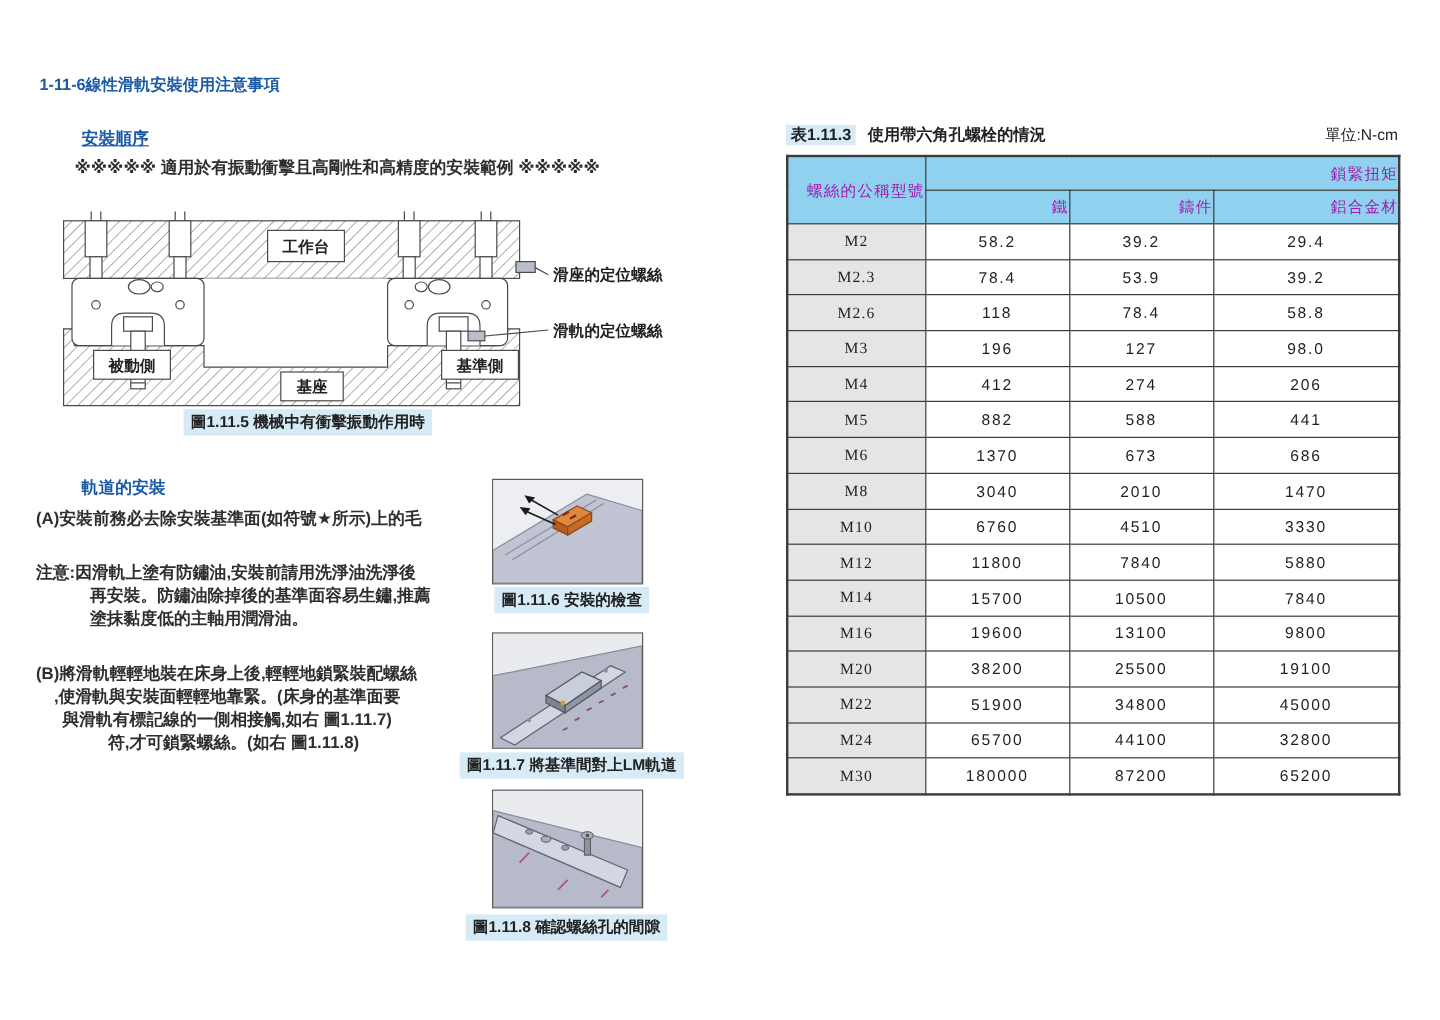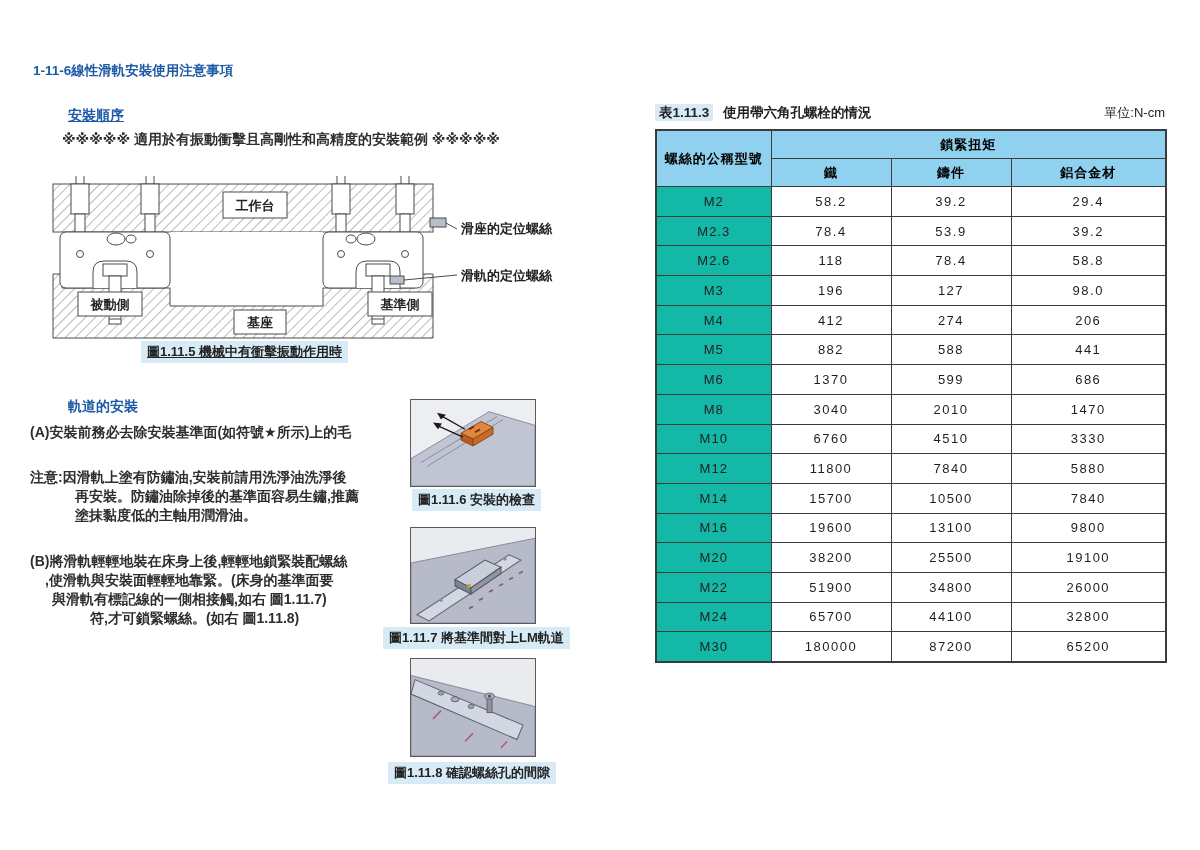--- a/index.html
+++ b/index.html
@@ -11,43 +11,43 @@
   .blue-head{color:#1c5aa6;font-weight:bold;font-size:14px;white-space:nowrap;}
   #doc-title{left:33px;top:62px;font-size:13.5px;font-weight:bold;color:#1c5aa6;white-space:nowrap;}
   #sec1-head{left:68px;top:107px;text-decoration:underline;}
   #sec1-note{left:62px;top:131px;font-size:14px;font-weight:bold;color:#2e2e2e;white-space:nowrap;}
   #main-diagram{left:38px;top:176px;}
   .dline{stroke:#4a4a4a;stroke-width:1;fill:none;}
   .dfill{stroke:#4a4a4a;stroke-width:1;fill:#ffffff;}
   .dtext{font-family:"Liberation Sans","DejaVu Sans",sans-serif;font-size:13px;font-weight:bold;fill:#222;}
   .cap{position:absolute;background:#d7ebf6;color:#222;font-weight:bold;font-size:13px;
        padding:2px 6px;white-space:nowrap;}
-  #cap-5{left:141px;top:341px;text-decoration:underline;}
+  #cap-5{left:153px;top:341px;}
   #sec2-head{left:68px;top:398px;}
   #left-text{left:30px;top:423px;width:400px;}
   .tline{font-size:14px;line-height:19px;font-weight:bold;color:#2e2e2e;white-space:nowrap;}
   .ind18{padding-left:18px;} .ind45{padding-left:45px;} .ind15{padding-left:15px;}
   .ind22{padding-left:22px;} .ind60{padding-left:60px;}
   .mt26{margin-top:26px;} .mt27{margin-top:27px;}
   .fig{position:absolute;left:410px;width:124px;border:1px solid #5a5a5a;background:#eceef1;line-height:0;}
   #fig-6{top:399px;height:86px;}
   #fig-7{top:527px;height:95px;}
   #fig-8{top:658px;height:97px;}
   #cap-6{left:412px;top:489px;}
   #cap-7{left:383px;top:627px;}
   #cap-8{left:388px;top:762px;}
   #table-title{left:655px;top:104px;width:510px;font-size:13.5px;font-weight:bold;color:#222;white-space:nowrap;}
   #table-title .tag{background:#d7ebf6;padding:1px 4px;margin-right:6px;}
   #table-title .unit{float:right;font-weight:normal;font-size:13px;color:#222;}
   #table-wrap{left:655px;top:129px;}
   #torque-table{border-collapse:collapse;table-layout:fixed;width:510px;border:2px solid #3b3b3b;background:#fff;}
   #torque-table th,#torque-table td{border:1px solid #3b3b3b;text-align:center;vertical-align:middle;padding:0;}
-  #torque-table thead th{background:#8fd1ef;font-size:13px;font-weight:bold;color:#000000;letter-spacing:1px;height:27px;}
+  #torque-table thead th{background:#8fd1ef;font-size:13px;font-weight:normal;color:#a21caf;letter-spacing:1px;height:27px;text-align:right;}
   #torque-table td{height:28.7px;font-size:13px;letter-spacing:1.5px;color:#1f1f1f;background:#fff;}
-  #torque-table td.rowhead{background:#14b8a6;letter-spacing:1px;}
+  #torque-table td.rowhead{background:#e5e5e5;letter-spacing:1px;font-family:Liberation Serif, serif;}
 </style>
 </head>
 <body>
 
 <div class="abs" id="doc-title">1-11-6線性滑軌安裝使用注意事項</div>
 
 <div class="abs blue-head" id="sec1-head">安裝順序</div>
 <div class="abs" id="sec1-note">※※※※※ 適用於有振動衝擊且高剛性和高精度的安裝範例 ※※※※※</div>
 
 <svg class="abs" id="main-diagram" width="530" height="168" viewBox="0 0 530 168" xmlns="http://www.w3.org/2000/svg">
@@ -276,21 +276,21 @@
         </tr>
         <tr>
           <td class="rowhead">M5</td>
           <td>882</td>
           <td>588</td>
           <td>441</td>
         </tr>
         <tr>
           <td class="rowhead">M6</td>
           <td>1370</td>
-          <td>599</td>
+          <td>673</td>
           <td>686</td>
         </tr>
         <tr>
           <td class="rowhead">M8</td>
           <td>3040</td>
           <td>2010</td>
           <td>1470</td>
         </tr>
         <tr>
           <td class="rowhead">M10</td>
@@ -319,21 +319,21 @@
         <tr>
           <td class="rowhead">M20</td>
           <td>38200</td>
           <td>25500</td>
           <td>19100</td>
         </tr>
         <tr>
           <td class="rowhead">M22</td>
           <td>51900</td>
           <td>34800</td>
-          <td>26000</td>
+          <td>45000</td>
         </tr>
         <tr>
           <td class="rowhead">M24</td>
           <td>65700</td>
           <td>44100</td>
           <td>32800</td>
         </tr>
         <tr>
           <td class="rowhead">M30</td>
           <td>180000</td>

